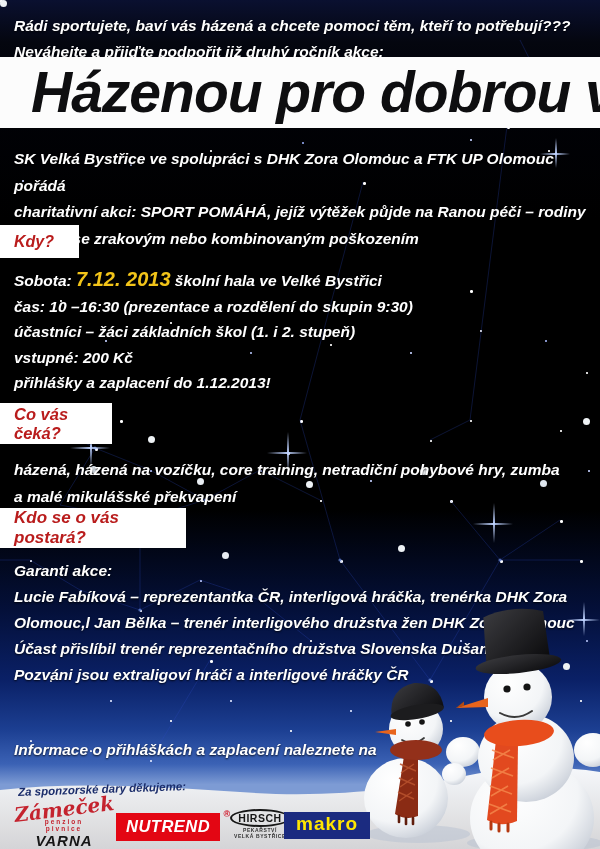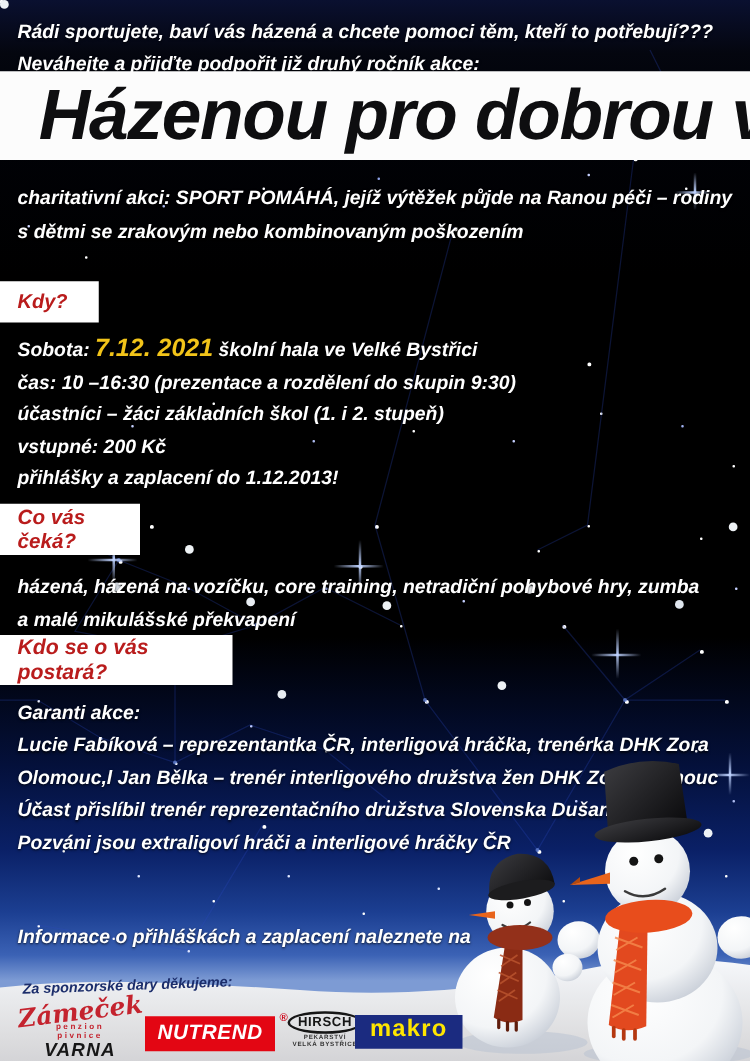--- a/index.html
+++ b/index.html
@@ -95,30 +95,31 @@
   <div class="txt intro">
     <div>Rádi sportujete, baví vás házená a chcete pomoci těm, kteří to potřebují???</div>
     <div>Neváhejte a přijďte podpořit již druhý ročník akce:</div>
   </div>
 
   <div class="title-band">
     <h1>Házenou pro dobrou věc</h1>
   </div>
 
   <div class="txt about">
+    <div>SK Velká Bystřice ve spolupráci s DHK Zora Olomouc a FTK UP Olomouc pořádá</div>
     <div>charitativní akci: SPORT POMÁHÁ, jejíž výtěžek půjde na Ranou péči – rodiny</div>
     <div>s dětmi se zrakovým nebo kombinovaným poškozením</div>
   </div>
 
   <div class="sec-box box-when">
     <span>Kdy?</span>
   </div>
 
   <div class="txt schedule">
-    <div><span>Sobota: </span><span class="date">7.12. 2021</span><span> školní hala ve Velké Bystřici</span></div>
+    <div><span>Sobota: </span><span class="date">7.12. 2013</span><span> školní hala ve Velké Bystřici</span></div>
     <div>čas: 10 –16:30 (prezentace a rozdělení do skupin 9:30)</div>
     <div>účastníci – žáci základních škol (1. i 2. stupeň)</div>
     <div>vstupné: 200 Kč</div>
     <div>přihlášky a zaplacení do 1.12.2013!</div>
   </div>
 
   <div class="sec-box box-expect">
     <span>Co vás čeká?</span>
   </div>
 

